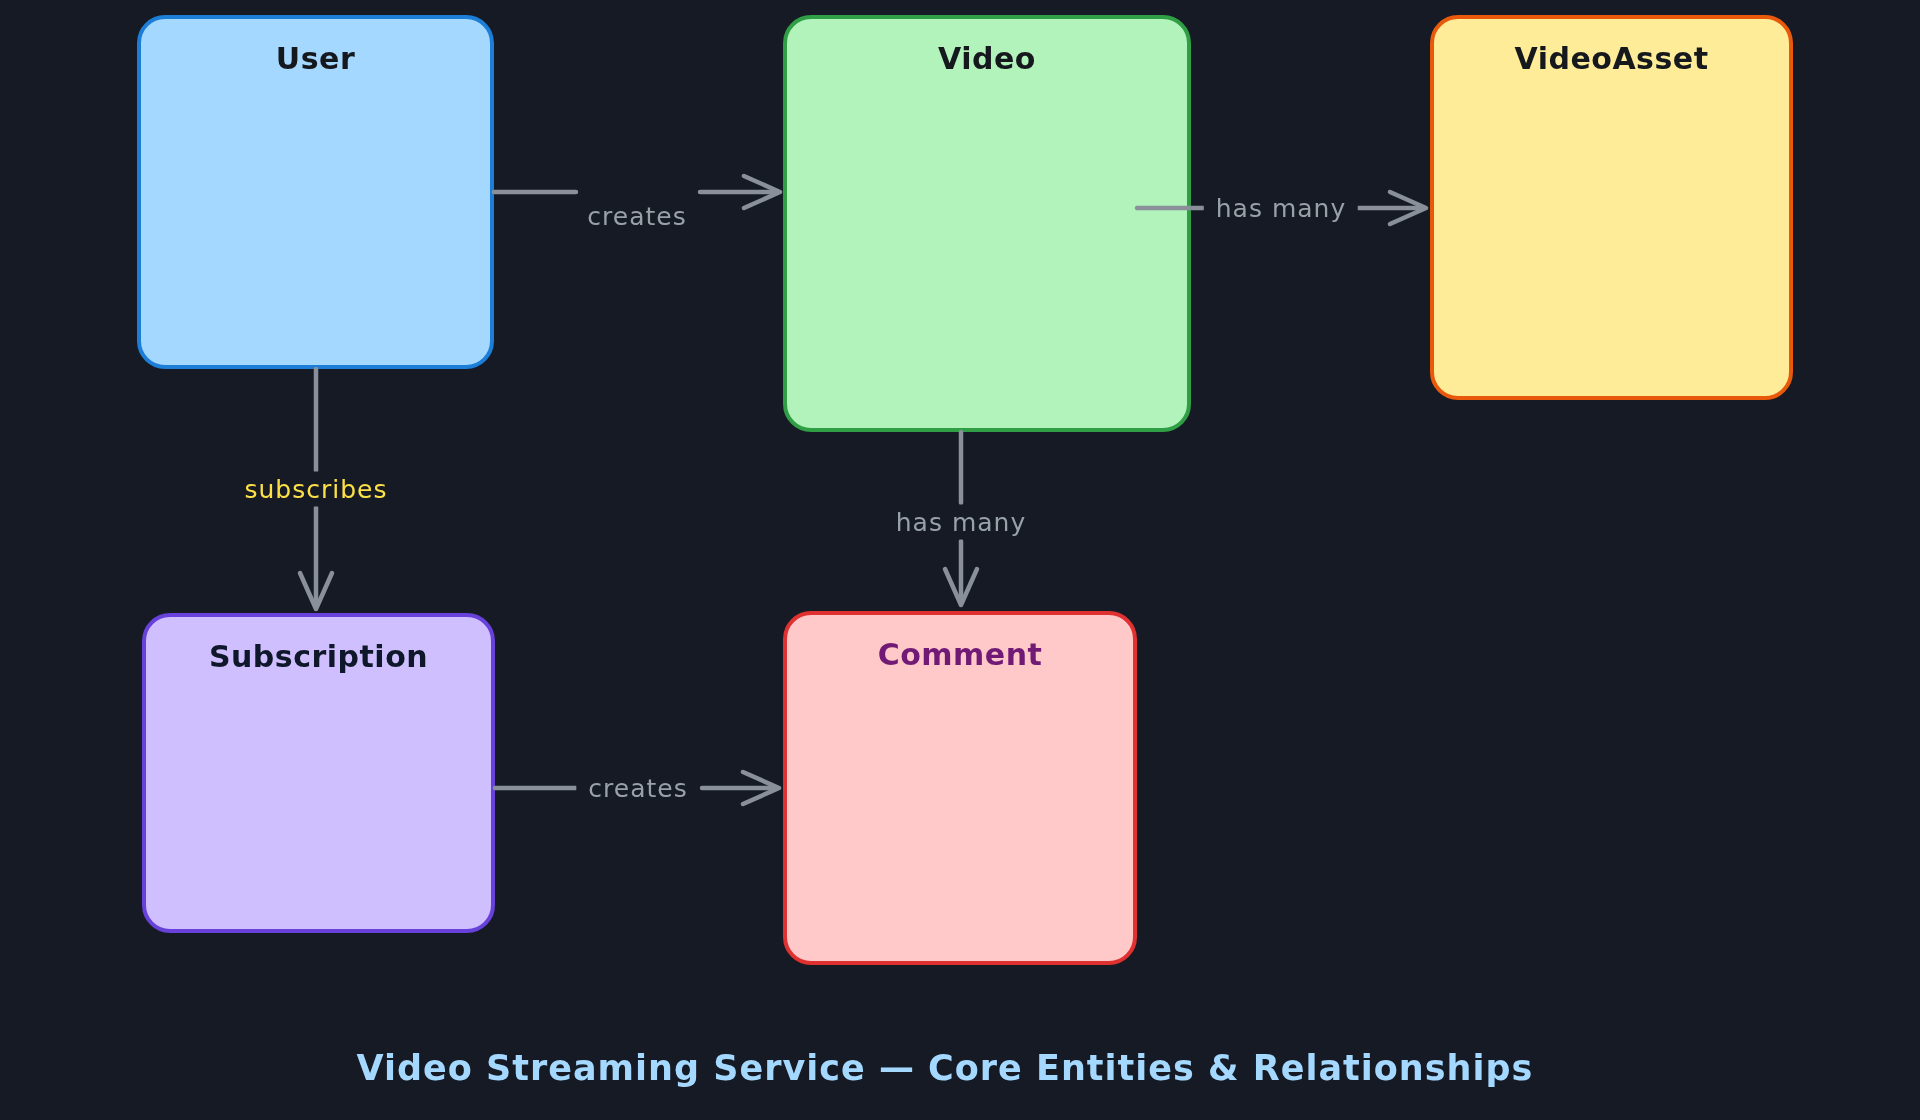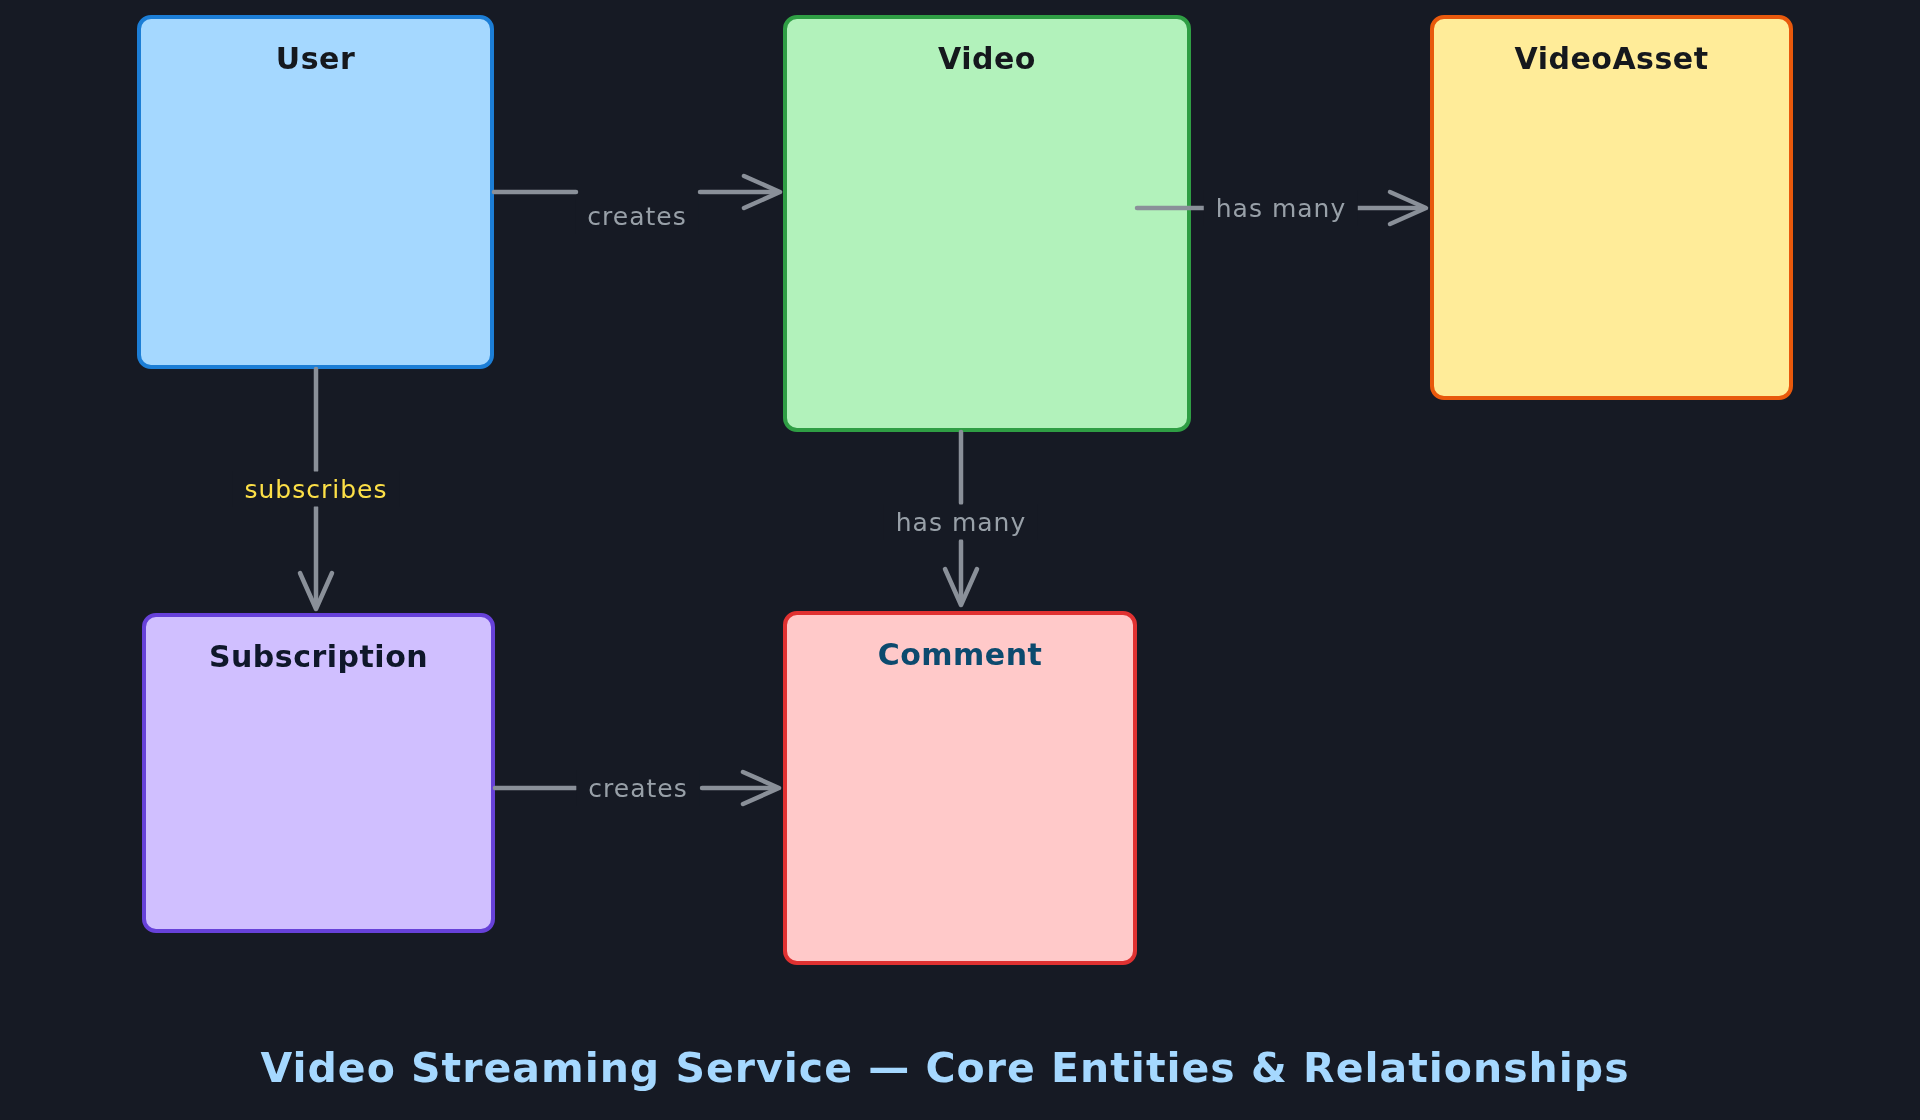--- a/index.html
+++ b/index.html
@@ -13,21 +13,21 @@
   }
   .canvas {
     position: relative;
     width: 1920px; height: 1120px;
     background: var(--bg);
   }
   .entity-box {
     position: absolute;
     border-style: solid;
     border-width: 4px;
-    border-radius: 14px;
+    border-radius: 28px;
     padding-top: 22px;
   }
   .entity-title {
     display: block;
     text-align: center;
     font-size: 30px;
     font-weight: 700;
     letter-spacing: 0.5px;
     color: #15181d;
   }
@@ -50,21 +50,21 @@
     font-size: 25px;
     letter-spacing: 1px;
     background: var(--bg);
     padding: 3px 12px;
     white-space: nowrap;
   }
   .diagram-title {
     position: absolute;
     left: 945px; top: 1068px;
     transform: translate(-50%, -50%);
-    font-size: 41px;
+    font-size: 35px;
     font-weight: 600;
     letter-spacing: 1px;
     white-space: nowrap;
   }
   
   .entity-user         { left: 137px;  top: 15px;  width: 357px; height: 354px; }
   .entity-video        { left: 783px;  top: 15px;  width: 408px; height: 417px; }
   .entity-videoasset   { left: 1430px; top: 15px;  width: 363px; height: 385px; }
   .entity-subscription { left: 142px;  top: 613px; width: 353px; height: 320px; }
   .entity-comment      { left: 783px;  top: 611px; width: 354px; height: 354px; }
@@ -89,21 +89,21 @@
 
   <div class="entity-box entity-videoasset" style="background-color: rgb(255, 236, 153); border-color: rgb(232, 89, 12);">
     <span class="entity-title" style="color: rgb(21, 24, 29);">VideoAsset</span>
   </div>
 
   <div class="entity-box entity-subscription" style="background-color: rgb(208, 191, 255); border-color: rgb(103, 65, 217);">
     <span class="entity-title" style="color: #0f172a;">Subscription</span>
   </div>
 
   <div class="entity-box entity-comment" style="background-color: rgb(255, 201, 201); border-color: rgb(224, 49, 49);">
-    <span class="entity-title" style="color: #0c4a6e;">Comment</span>
+    <span class="entity-title" style="color: #701a75;">Comment</span>
   </div>
 
   <svg class="edges-svg" viewBox="0 0 1920 1120" style="color: rgb(138, 144, 153);">
 
     <g>
       <line x1="494" y1="192" x2="576" y2="192"></line>
       <line x1="700" y1="192" x2="776" y2="192"></line>
       <polyline points="744,176 780,192 744,208"></polyline>
     </g>
 

